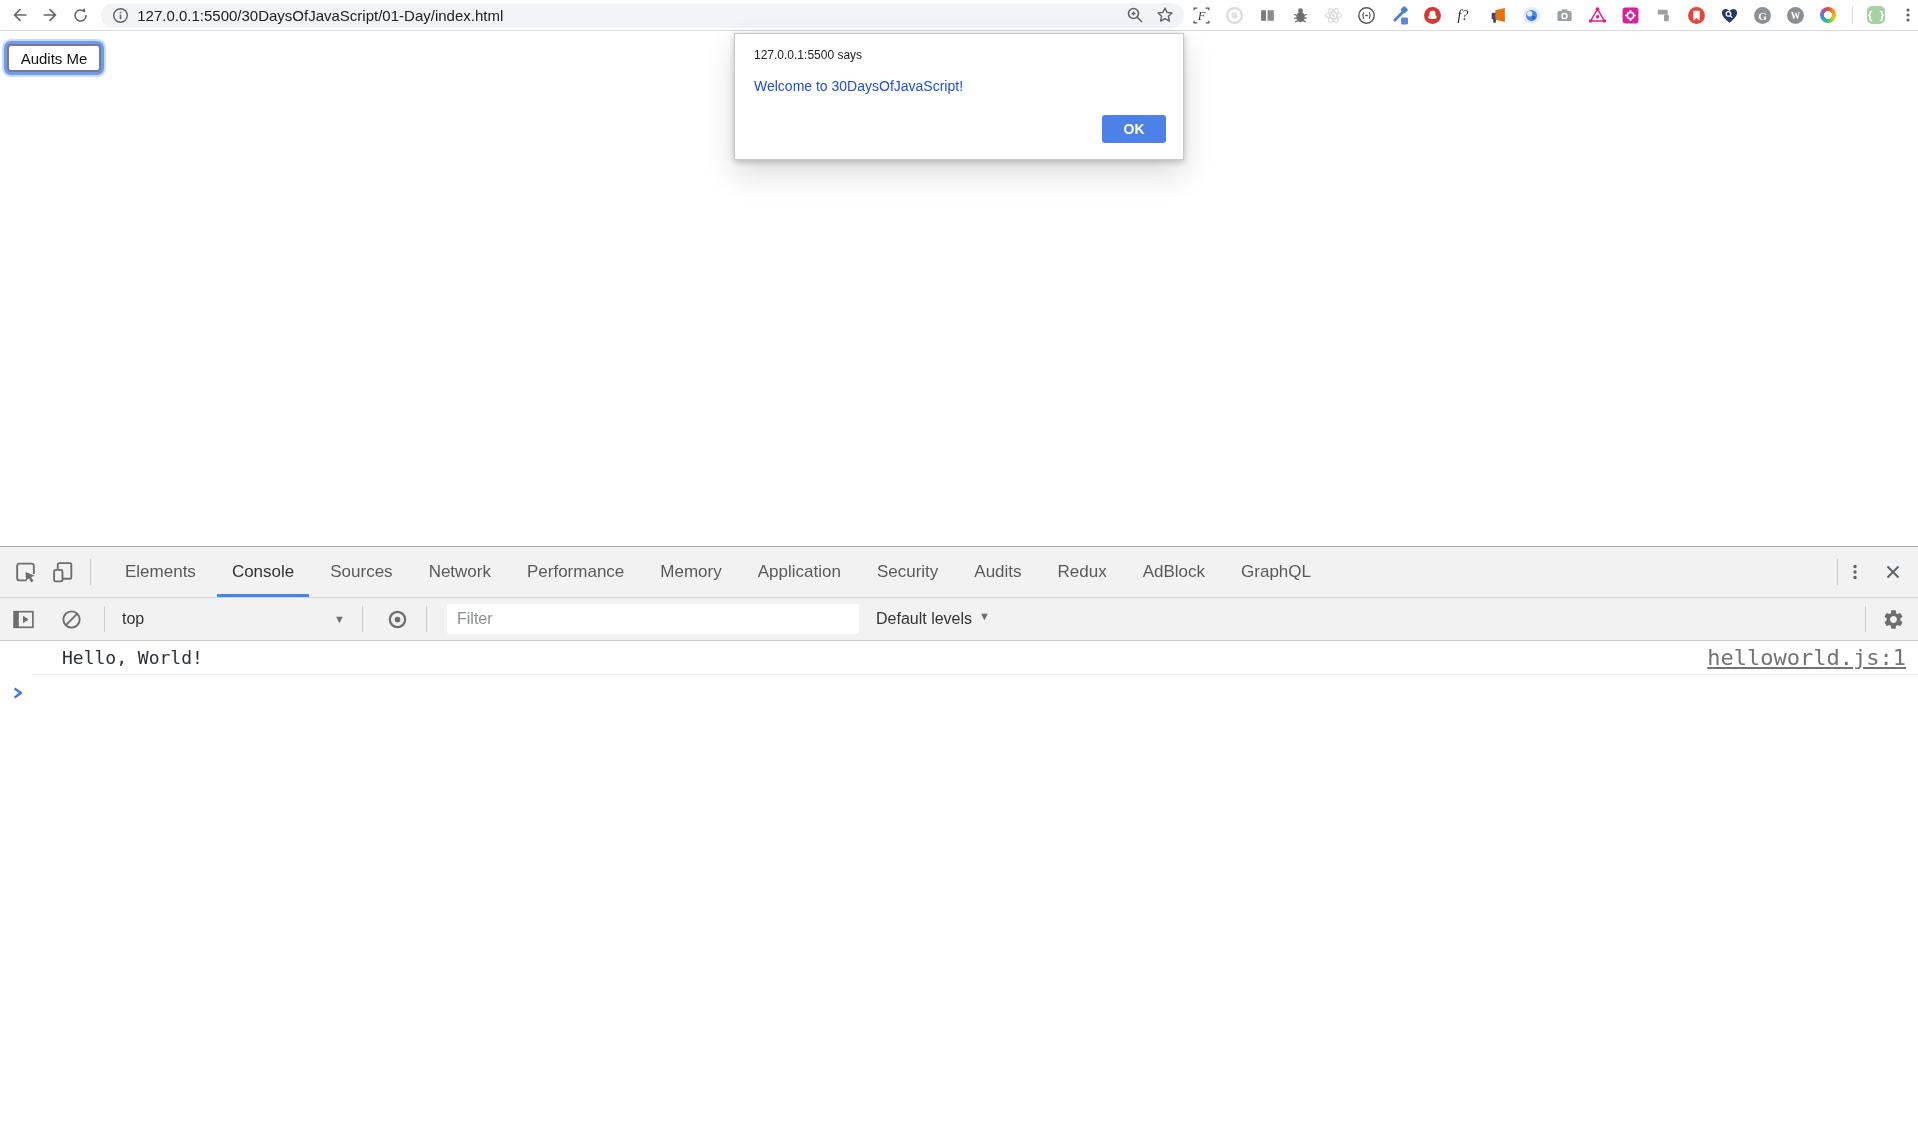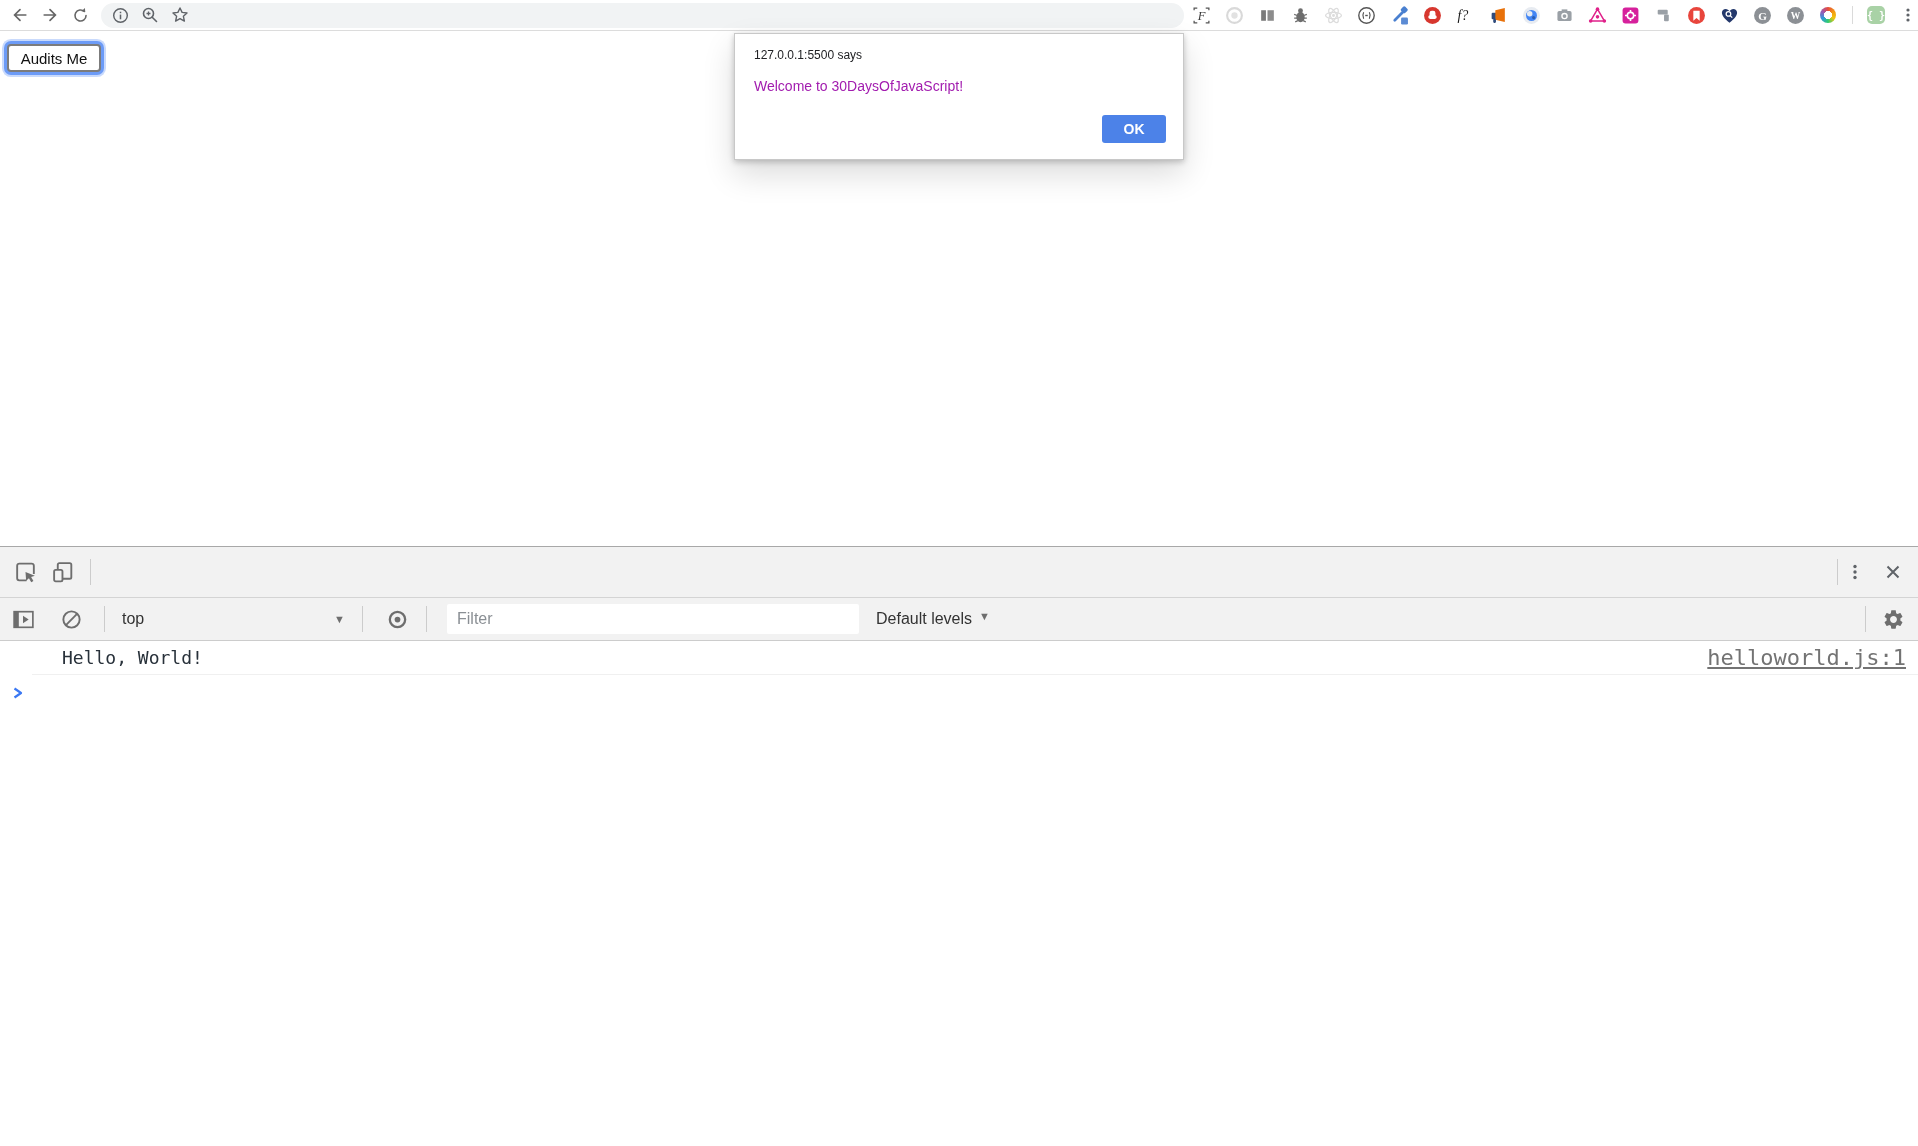--- a/index.html
+++ b/index.html
@@ -33,21 +33,21 @@
   .clickme { position:absolute; left:7px; top:13px; width:94px; height:28px; background:#fff;
              border:2px solid #7c7c7c; border-radius:4px; font-size:15px; color:#111;
              font-family:"Liberation Sans", sans-serif;
              box-shadow:0 0 0 3px rgba(76,134,245,.75), 0 0 0 5px rgba(76,134,245,.30); }
 
   
   .dialog { position:absolute; left:734px; top:33px; width:450px; height:127px; background:#fff;
             border:1px solid #c8c8c8; box-shadow:0 2px 6px rgba(0,0,0,.22), 0 14px 30px rgba(0,0,0,.14);
             z-index:50; }
   .dialog-title { position:absolute; left:19px; top:14px; font-size:12px; color:#202124; }
-  .dialog-msg { position:absolute; left:19px; top:44px; font-size:14px; color:#a21caf; }
+  .dialog-msg { position:absolute; left:19px; top:44px; font-size:14px; color:#1d4ed8; }
   .dialog-ok { position:absolute; right:17px; bottom:16px; width:64px; height:28px; background:#4c82e8;
                border:none; border-radius:3px; color:#fff; font-size:14px; font-weight:bold;
                font-family:"Liberation Sans", sans-serif; }
 
   
   .devtools { position:absolute; left:0; top:546px; width:100%; height:600px; background:#fff;
               border-top:1px solid #a8a8a8; }
   .dt-tabbar { position:relative; height:51px; background:#f2f2f2; border-bottom:1px solid #d4d4d4;
                display:flex; align-items:center; }
   .dt-icon { width:26px; height:26px; display:flex; align-items:center; justify-content:center; }
@@ -104,20 +104,21 @@
     </div>
 
     <div class="omnibox">
       <span class="omni-ic" style="margin-left:0">
         <svg width="17" height="17" viewBox="0 0 18 18">
             <circle cx="9" cy="9" r="7.2" stroke="#5f6368" stroke-width="1.5" fill="none"></circle>
             <rect x="8.2" y="8" width="1.6" height="5" fill="#5f6368"></rect>
             <rect x="8.2" y="5" width="1.6" height="1.6" fill="#5f6368"></rect>
           </svg>
       </span>
+      <span class="url">127.0.0.1:5500/30DaysOfJavaScript/01-Day/index.html</span>
       <span class="omni-ic">
         <svg width="18" height="18" viewBox="0 0 18 18">
             <circle cx="7.5" cy="7.5" r="5" stroke="#5f6368" stroke-width="1.6" fill="none"></circle>
             <path d="M11.2 11.2L15.5 15.5" stroke="#5f6368" stroke-width="1.6" stroke-linecap="round"></path>
             <path d="M7.5 5.5v4M5.5 7.5h4" stroke="#5f6368" stroke-width="1.3"></path>
           </svg>
       </span>
       <span class="omni-ic">
         <svg width="18" height="18" viewBox="0 0 18 18">
             <path d="M9 2l2.1 4.4 4.9.6-3.6 3.3 1 4.8L9 12.7l-4.4 2.4 1-4.8L2 7l4.9-.6z" stroke="#5f6368" stroke-width="1.4" fill="none" stroke-linejoin="round"></path>
@@ -292,20 +293,34 @@
           </svg>
       </span>
       <span class="dt-icon" style="margin-left:12px">
         <svg width="25" height="25" viewBox="0 0 24 24">
             <rect x="6.5" y="3" width="13" height="15" rx="1.5" stroke="#6e6e6e" stroke-width="1.8" fill="none"></rect>
             <rect x="3" y="9.5" width="8" height="11" rx="1.5" fill="#f2f2f2" stroke="#6e6e6e" stroke-width="1.8"></rect>
           </svg>
       </span>
       <span class="vline" style="margin-left:14px"></span>
 
+      <div class="tabs">
+        <div class="tab">Elements</div>
+        <div class="tab active">Console</div>
+        <div class="tab">Sources</div>
+        <div class="tab">Network</div>
+        <div class="tab">Performance</div>
+        <div class="tab">Memory</div>
+        <div class="tab">Application</div>
+        <div class="tab">Security</div>
+        <div class="tab">Audits</div>
+        <div class="tab">Redux</div>
+        <div class="tab">AdBlock</div>
+        <div class="tab">GraphQL</div>
+      </div>
 
       <div class="dt-tab-right">
         <span class="vline"></span>
         <span class="dt-icon">
           <svg width="20" height="20" viewBox="0 0 20 20">
               <circle cx="10" cy="4.5" r="1.7" fill="#5f6368"></circle>
               <circle cx="10" cy="10" r="1.7" fill="#5f6368"></circle>
               <circle cx="10" cy="15.5" r="1.7" fill="#5f6368"></circle>
             </svg>
         </span>

